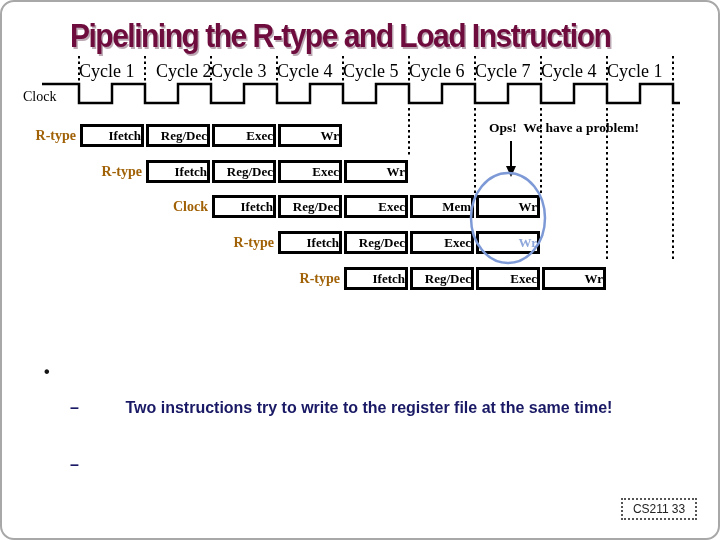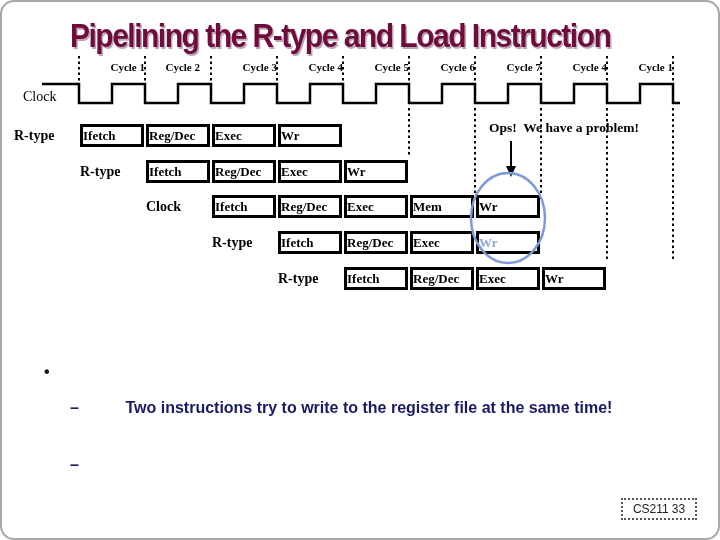--- a/index.html
+++ b/index.html
@@ -9,34 +9,34 @@
     font-family:"Liberation Serif",serif;overflow:hidden;
   }
   .title{
     position:absolute;left:68px;top:16px;width:600px;
     font-family:"Liberation Sans",sans-serif;font-weight:bold;
     font-size:30px;letter-spacing:-1.5px;color:#6e0c3e;
     text-shadow:1.5px 1.5px 0 rgba(60,5,35,.35);
     transform:scaleY(1.08);transform-origin:top left;white-space:nowrap;
   }
   .cycle-label{
-    position:absolute;top:59px;width:66px;text-align:right;
-    font-size:11px;font-weight:bold;color:#000;
+    position:absolute;top:59px;width:66px;text-align:left;
+    font-size:18px;font-weight:normal;color:#000;
   }
   .clock-label{
     position:absolute;left:21px;top:87px;font-size:14px;color:#000;
   }
   .row-label{
-    position:absolute;width:62px;text-align:left;
-    font-size:14px;font-weight:bold;color:#000000;
+    position:absolute;width:62px;text-align:right;
+    font-size:14px;font-weight:bold;color:#a16207;
   }
   .stage-box{
     position:absolute;width:64px;height:23px;box-sizing:border-box;
     background:#fff;border:3px solid #000;
-    font-size:13px;font-weight:bold;text-align:left;line-height:17px;color:#000;
+    font-size:13px;font-weight:bold;text-align:right;line-height:17px;color:#000;
   }
   .stage-box.wr-blue{color:#8fa8dc;}
   .ops-text{
     position:absolute;left:487px;top:118px;font-size:13.5px;font-weight:bold;
     color:#000;white-space:pre;
   }
   .bullet-line{
     position:absolute;display:flex;align-items:flex-start;
     font-family:"Liberation Sans",sans-serif;font-weight:bold;
   }
@@ -56,21 +56,21 @@
   svg.overlay{position:absolute;left:0;top:0;pointer-events:none;}
 </style>
 </head>
 <body>
 
 <div class="slide">
 
   <div class="title">Pipelining the R-type and Load Instruction</div>
 
   <div class="cycle-label" style="left:77px">Cycle 1</div>
-  <div class="cycle-label" style="left:132px">Cycle 2</div>
+  <div class="cycle-label" style="left:154px">Cycle 2</div>
   <div class="cycle-label" style="left:209px">Cycle 3</div>
   <div class="cycle-label" style="left:275px">Cycle 4</div>
   <div class="cycle-label" style="left:341px">Cycle 5</div>
   <div class="cycle-label" style="left:407px">Cycle 6</div>
   <div class="cycle-label" style="left:473px">Cycle 7</div>
   <div class="cycle-label" style="left:539px">Cycle 4</div>
   <div class="cycle-label" style="left:605px">Cycle 1</div>
 
   <div class="clock-label">Clock</div>
 

